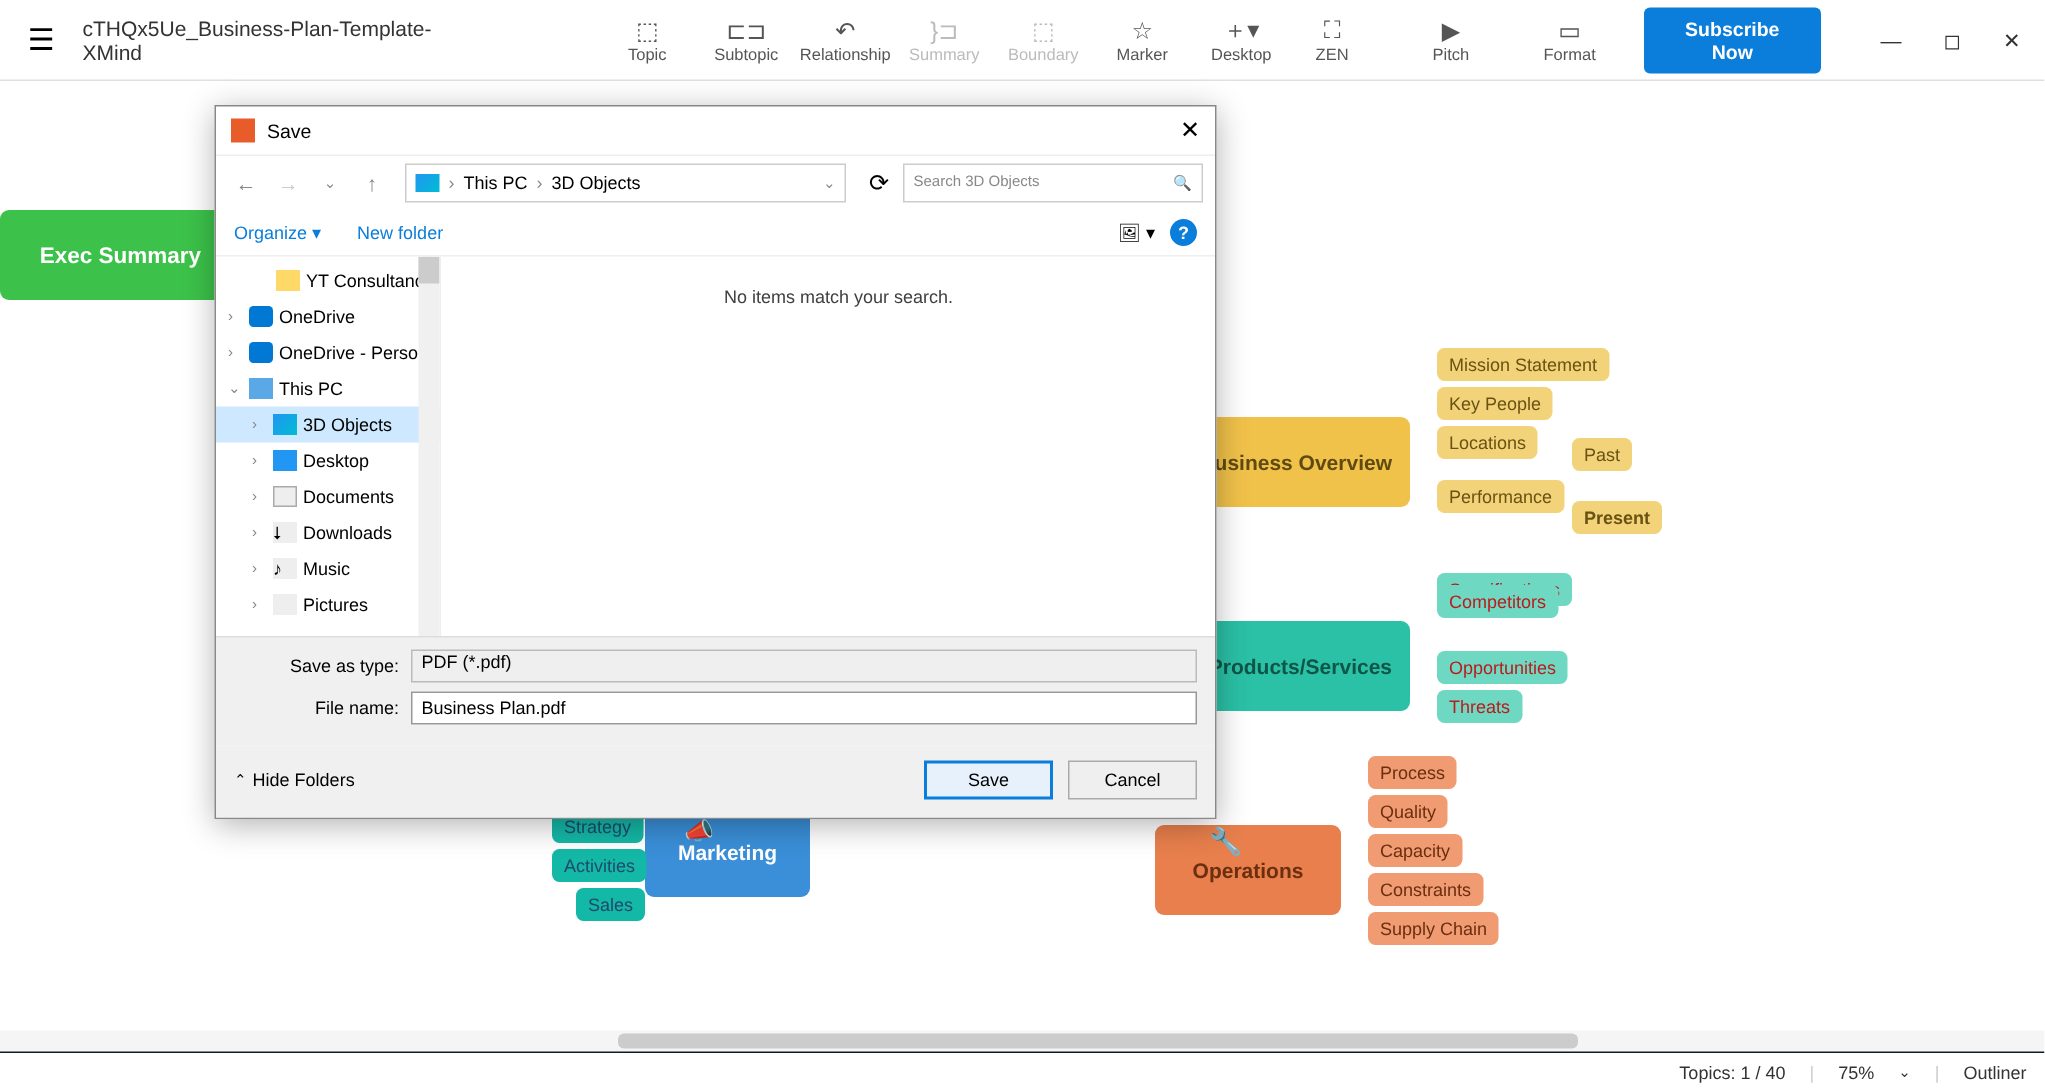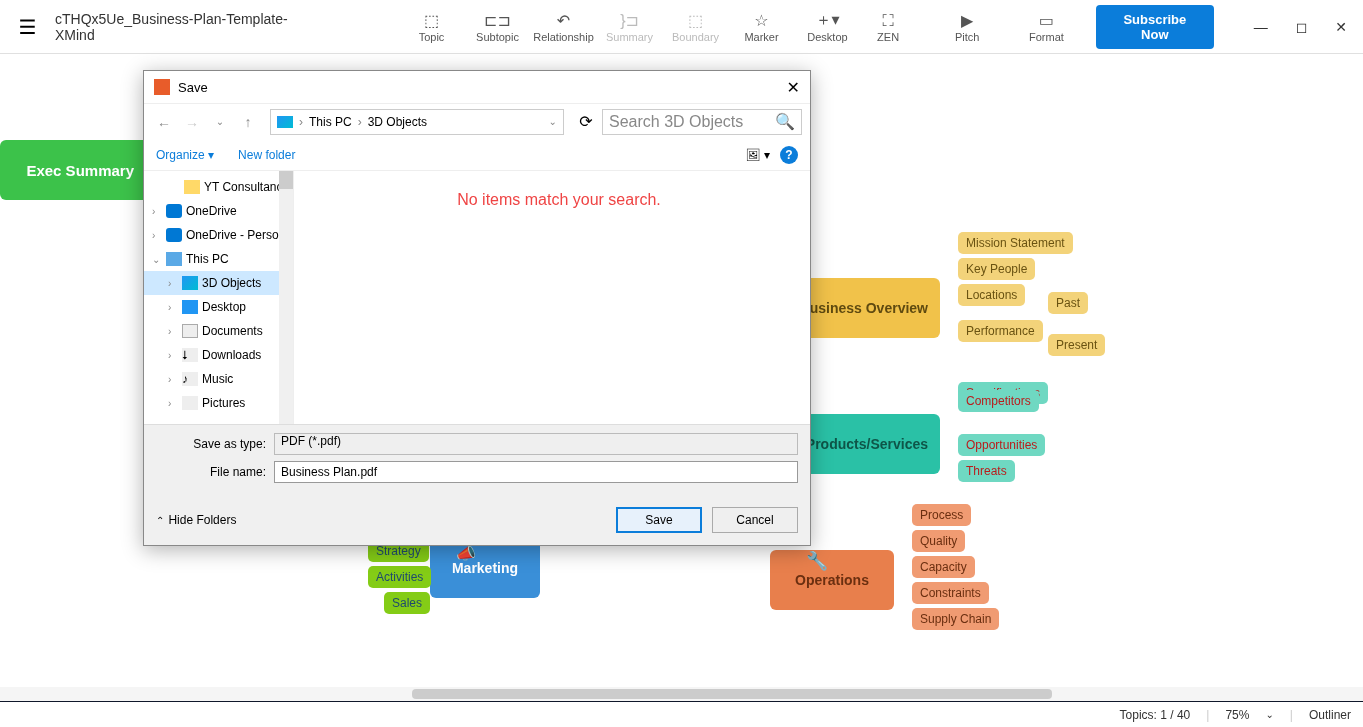--- a/index.html
+++ b/index.html
@@ -25,38 +25,38 @@
 .info-badge { position:absolute; left:778px; top:218px; width:22px; height:22px; border-radius:50%; background:#5b99d6; color:#fff; display:flex; align-items:center; justify-content:center; font-size:13px; font-style:italic; font-weight:bold;}
 .prod { background: #2ac1a6; color: #0e5548; width: 170px; height: 60px; left: 770px; top: 360px; font-size: 14px; justify-content: flex-end; padding-right: 12px;}
 .ops { background: #e87f4c; color: #6b2f10; width: 124px; height: 60px; left: 770px; top: 496px; font-size: 14px;}
 .ops-ico { position:absolute; left:806px; top:496px; font-size:18px; color:#a65028;}
 .mkt { background: #3a8fd8; color: #fff; width: 110px; height: 60px; left: 430px; top: 484px; font-size: 14px;}
 .mkt-ico { position:absolute; left:456px; top:490px; font-size:16px; color:#1f5c93;}
 
 .chip-y { background:#f3d37a; color:#6a5312;}
 .chip-t { background:#6fd8c2; color:#b91c1c;}
 .chip-o { background:#f09b72; color:#6b2f10;}
-.chip-b { background:#84cc16; color:#1f4a6e;}
+.chip-b { background:#14b8a6; color:#1f4a6e;}
 
 .statusbar { position:absolute; bottom:0; left:0; right:0; height:26px; border-top:1px solid #0f172a; display:flex; align-items:center; justify-content:flex-end; font-size:12px; color:#333; padding:0 12px; gap:16px;}
 .statusbar .sep { color:#ccc; }
 .scrollbar-h { position:absolute; bottom:26px; left:0; right:0; height:14px; background:#f5f5f5;}
 .scrollbar-h .thumb { position:absolute; left:412px; width:640px; height:10px; top:2px; background:#ccc; border-radius:4px;}
 
 
 .dialog { position:absolute; left:143px; top:70px; width:668px; height:476px; background:#fff; border:1px solid #888; box-shadow:0 4px 20px rgba(0,0,0,0.3); display:flex; flex-direction:column; }
 .dlg-title { height:32px; display:flex; align-items:center; padding:0 10px; font-size:13px;}
 .dlg-title .xicon { width:16px; height:16px; background:#e85c2a; margin-right:8px; display:inline-block;}
 .dlg-title .close { margin-left:auto; cursor:pointer; font-size:16px;}
 .dlg-nav { height:36px; display:flex; align-items:center; padding:0 8px; gap:4px; border-top:1px solid #eee;}
 .nav-btn { width:24px; height:24px; display:flex; align-items:center; justify-content:center; color:#888; cursor:pointer; font-size:14px;}
 .crumb-box { flex:1; height:26px; border:1px solid #ccc; display:flex; align-items:center; padding:0 6px; font-size:12px; gap:6px; margin:0 6px;}
 .crumb-box .ico3d { width:16px; height:12px; background:linear-gradient(135deg,#2196f3,#00bcd4); display:inline-block;}
 .refresh { width:24px; height:24px; display:flex; align-items:center; justify-content:center; cursor:pointer;}
-.search-box { width:200px; height:26px; border:1px solid #ccc; display:flex; align-items:center; padding:0 6px; font-size:16px; color:#888;}
+.search-box { width:200px; height:26px; border:1px solid #ccc; display:flex; align-items:center; padding:0 6px; font-size:10px; color:#888;}
 .search-box .sico { margin-left:auto; }
 .dlg-toolbar { height:32px; display:flex; align-items:center; padding:0 12px; font-size:12px; border-bottom:1px solid #eee;}
 .dlg-toolbar .org { color:#0b7dda; cursor:pointer;}
 .dlg-toolbar .newf { color:#0b7dda; margin-left:24px; cursor:pointer;}
 .dlg-toolbar .right-ico { margin-left:auto; display:flex; gap:10px; align-items:center;}
 .help-ico { width:18px; height:18px; border-radius:50%; background:#0b7dda; color:#fff; display:flex; align-items:center; justify-content:center; font-size:12px; font-weight:bold;}
 .dlg-body { flex:1; display:flex; overflow:hidden;}
 .tree { width:150px; border-right:1px solid #eee; overflow-y:auto; font-size:12px; padding:4px 0; position:relative;}
 .tree-scroll { position:absolute; right:0; top:0; width:14px; height:100%; background:#f0f0f0;}
 .tree-scroll .st { position:absolute; top:0; width:14px; height:18px; background:#ccc;}
@@ -68,21 +68,21 @@
 .tree-item .fico { width:16px; height:14px; display:inline-block;}
 .ico-folder { background:#ffd968;}
 .ico-onedrive { background:#0078d4; border-radius:3px;}
 .ico-pc { background:#5aa9e6;}
 .ico-3d { background:linear-gradient(135deg,#2196f3,#00bcd4);}
 .ico-desktop { background:#2196f3;}
 .ico-docs { background:#eee; border:1px solid #aaa;}
 .ico-down { background:#eee;}
 .ico-music { background:#eee;}
 .ico-pic { background:#eee;}
-.file-zone { flex:1; display:flex; align-items:flex-start; justify-content:center; padding-top:20px; color:#ef4444; font-size:16px;margin-left:14px;}
+.file-zone { flex:1; display:flex; align-items:flex-start; justify-content:center; padding-top:20px; color:#404040; font-size:12px;margin-left:14px;}
 .dlg-fields { padding:8px 12px; font-size:12px; background:#f0f0f0; border-top:1px solid #ddd;}
 .field-row { display:flex; align-items:center; margin-bottom:6px;}
 .field-row label { width:110px; text-align:right; margin-right:8px;}
 .fld-input { flex:1; height:22px; border:1px solid #999; padding:0 6px; font-size:12px; background:#fff;}
 .fld-select { flex:1; height:22px; border:1px solid #bbb; padding:0 6px; font-size:12px; background:#efefef;}
 .dlg-bottom { padding:10px 12px 12px; display:flex; align-items:center; background:#f0f0f0;}
 .hide-folders { font-size:12px; cursor:pointer; display:flex; align-items:center; gap:4px;}
 .dlg-btns { margin-left:auto; display:flex; gap:10px;}
 .dlg-btn { width:86px; height:26px; border:1px solid #aaa; background:#efefef; font-size:12px; cursor:pointer;}
 .dlg-btn.primary { border:2px solid #0b7dda; background:#e7f1fb;}
@@ -148,21 +148,21 @@
 <div class="canvas">
   <div class="node exec">Exec Summary</div>
 
   <div class="node biz-ov">Business Overview</div>
   <div class="info-badge">i</div>
   <div class="chip chip-y" style="left:958px; top:178px;">Mission Statement</div>
   <div class="chip chip-y" style="left:958px; top:204px;">Key People</div>
   <div class="chip chip-y" style="left:958px; top:230px;">Locations</div>
   <div class="chip chip-y" style="left:958px; top:266px;">Performance</div>
   <div class="chip chip-y" style="left:1048px; top:238px;">Past</div>
-  <div class="chip chip-y" style="left:1048px; top:280px;">Present</div>
+  <div class="chip chip-y" style="left:1048px; top:280px;font-weight:bold;">Present</div>
 
   <div class="node prod">Products/Services</div>
   <div class="chip chip-t" style="left:958px; top:328px;">Specifications</div>
   <div class="chip chip-t" style="left:958px; top:336px;">Competitors</div>
   <div class="chip chip-t" style="left:958px; top:380px;">Opportunities</div>
   <div class="chip chip-t" style="left:958px; top:406px;">Threats</div>
 
   <div class="node ops">Operations</div>
   <div class="ops-ico">🔧</div>
   <div class="chip chip-o" style="left:912px; top:450px;">Process</div>

